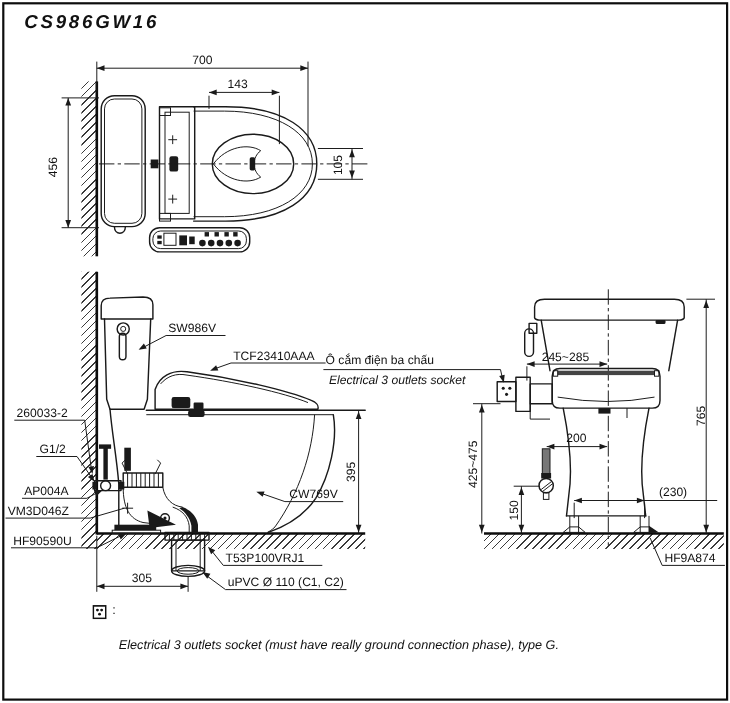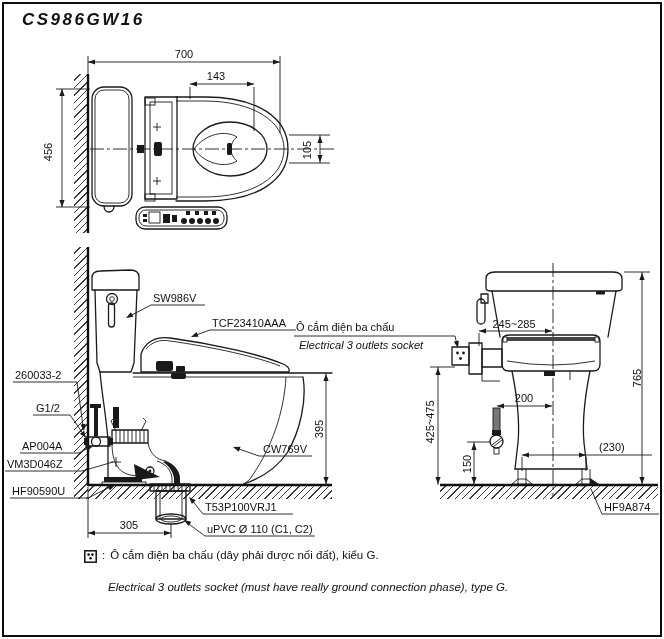--- a/index.html
+++ b/index.html
@@ -359,17 +359,16 @@
 
   <div class="notes">
     <div class="note-row">
       <svg class="note-icon" width="13" height="13" viewBox="0 0 13 13">
         <rect x="0.8" y="0.8" width="11.4" height="11.4" fill="#fff" stroke="#111" stroke-width="1.5"></rect>
         <circle cx="4.6" cy="4.6" r="1.3" fill="#111"></circle>
           <circle cx="8.4" cy="4.6" r="1.3" fill="#111"></circle>
         <circle cx="6.5" cy="8.3" r="1.3" fill="#111"></circle>
       </svg>
       <span>:</span>
-      <span>Ô cắm điện ba chấu (dây phải được nối đất), kiểu G.</span>
     </div>
     <div class="note-en">Electrical 3 outlets socket (must have really ground connection phase), type G.</div>
   </div>
 </div>
 
 </body></html>

